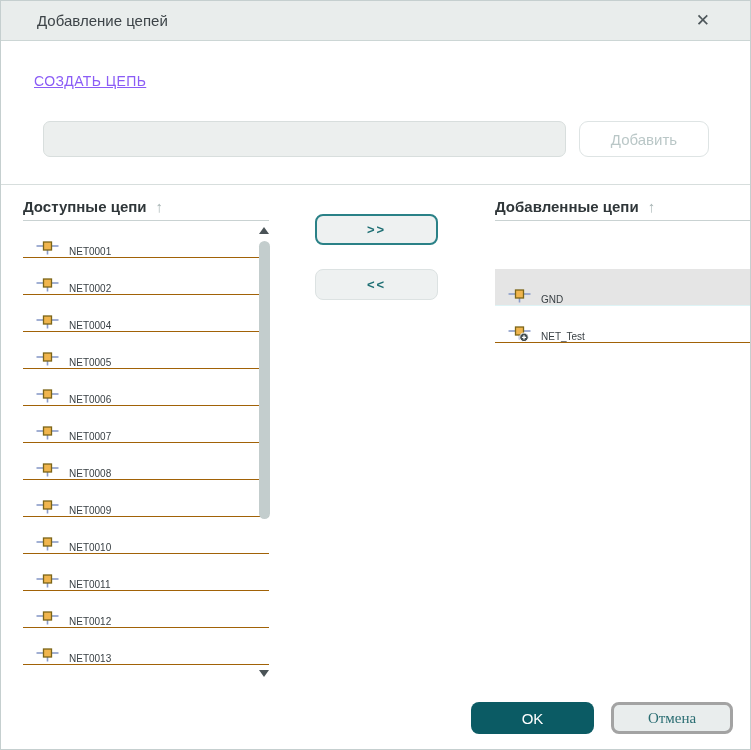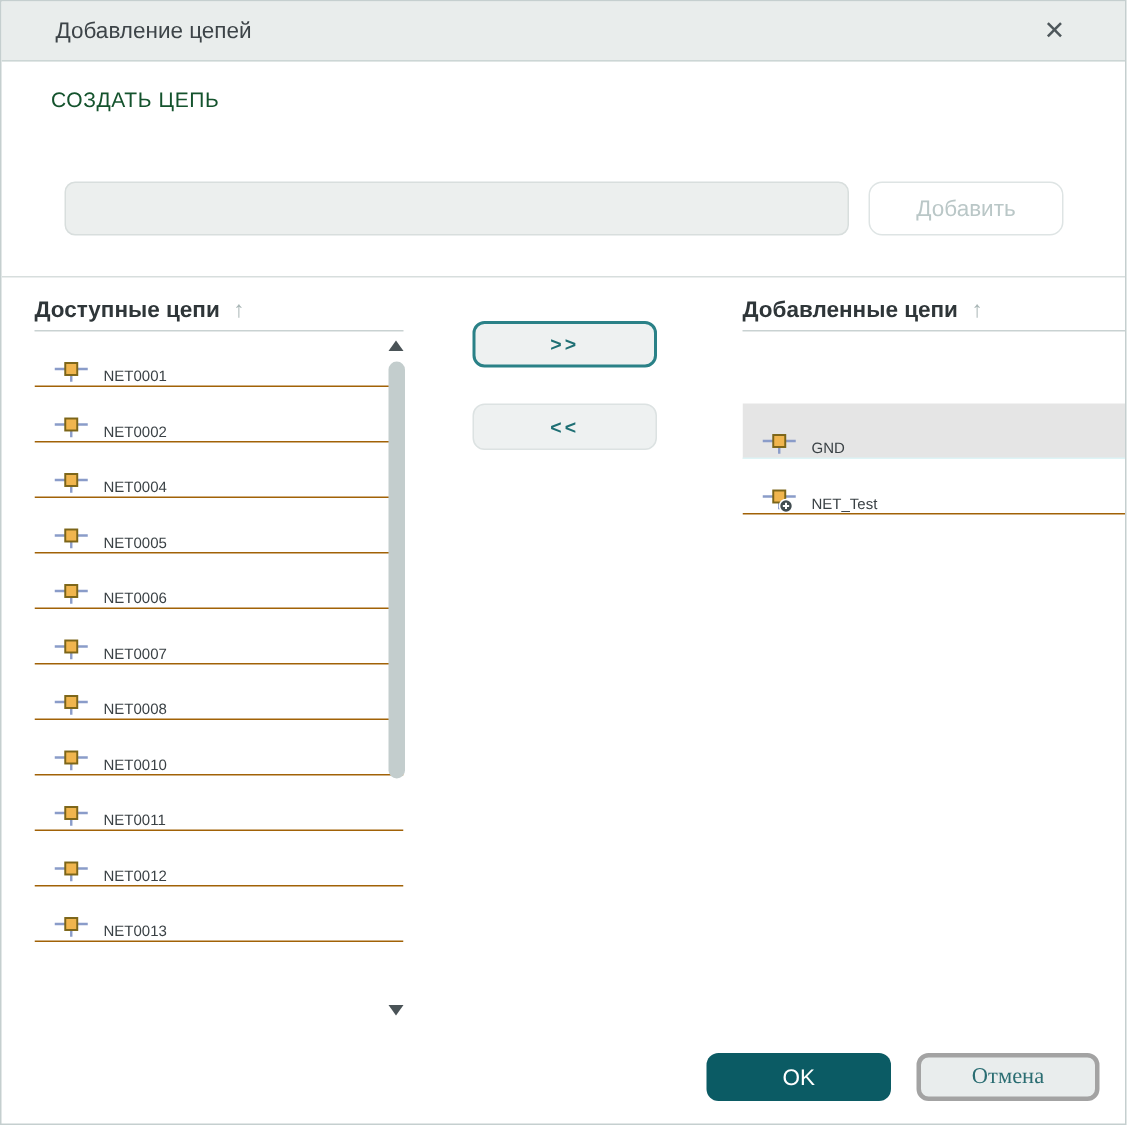--- a/index.html
+++ b/index.html
@@ -26,22 +26,22 @@
   }
   .title{font-size:15px;color:#3d4448;}
   .close{
     margin-left:auto;
     font-size:17px;color:#4e575b;
     cursor:pointer;line-height:1;
     padding:2px 4px;
   }
   
   .create-label{
-    position:absolute;left:33px;top:57px;
-    font-size:14px;color:#14532d;letter-spacing:.4px;
+    position:absolute;left:33px;top:72px;
+    font-size:14px;color:#8b5cf6;letter-spacing:.4px;text-decoration:underline;
   }
   .create-input{
     position:absolute;left:42px;top:120px;
     width:523px;height:36px;box-sizing:border-box;
     background:#ecefee;
     border:1px solid #d8dedd;border-radius:7px;
     font-size:15px;color:#3a4145;
     padding:0 12px;outline:none;
     font-family:"Liberation Sans", sans-serif;
   }
@@ -234,20 +234,32 @@
         <div class="net-row">
     <svg class="net-icon" width="23" height="17" viewBox="0 0 23 17">
       <line x1="0.5" y1="6" x2="22.5" y2="6" stroke="#8a9cc9" stroke-width="1.6"></line>
       <line x1="11.5" y1="6" x2="11.5" y2="14.5" stroke="#8a9cc9" stroke-width="1.6"></line>
       <rect x="7.5" y="2" width="8" height="8" fill="#f0b54e" stroke="#7c6518" stroke-width="1.3"></rect>
       <g class="badge">
         <circle cx="16" cy="12.3" r="4.3" fill="#414c50" stroke="#ffffff" stroke-width="1"></circle>
         <path d="M16 10.2 V14.4 M13.9 12.3 H18.1" stroke="#ffffff" stroke-width="1.3"></path>
       </g>
     </svg>
+    <span>NET0009</span>
+  </div>
+        <div class="net-row">
+    <svg class="net-icon" width="23" height="17" viewBox="0 0 23 17">
+      <line x1="0.5" y1="6" x2="22.5" y2="6" stroke="#8a9cc9" stroke-width="1.6"></line>
+      <line x1="11.5" y1="6" x2="11.5" y2="14.5" stroke="#8a9cc9" stroke-width="1.6"></line>
+      <rect x="7.5" y="2" width="8" height="8" fill="#f0b54e" stroke="#7c6518" stroke-width="1.3"></rect>
+      <g class="badge">
+        <circle cx="16" cy="12.3" r="4.3" fill="#414c50" stroke="#ffffff" stroke-width="1"></circle>
+        <path d="M16 10.2 V14.4 M13.9 12.3 H18.1" stroke="#ffffff" stroke-width="1.3"></path>
+      </g>
+    </svg>
     <span>NET0010</span>
   </div>
         <div class="net-row">
     <svg class="net-icon" width="23" height="17" viewBox="0 0 23 17">
       <line x1="0.5" y1="6" x2="22.5" y2="6" stroke="#8a9cc9" stroke-width="1.6"></line>
       <line x1="11.5" y1="6" x2="11.5" y2="14.5" stroke="#8a9cc9" stroke-width="1.6"></line>
       <rect x="7.5" y="2" width="8" height="8" fill="#f0b54e" stroke="#7c6518" stroke-width="1.3"></rect>
       <g class="badge">
         <circle cx="16" cy="12.3" r="4.3" fill="#414c50" stroke="#ffffff" stroke-width="1"></circle>
         <path d="M16 10.2 V14.4 M13.9 12.3 H18.1" stroke="#ffffff" stroke-width="1.3"></path>

